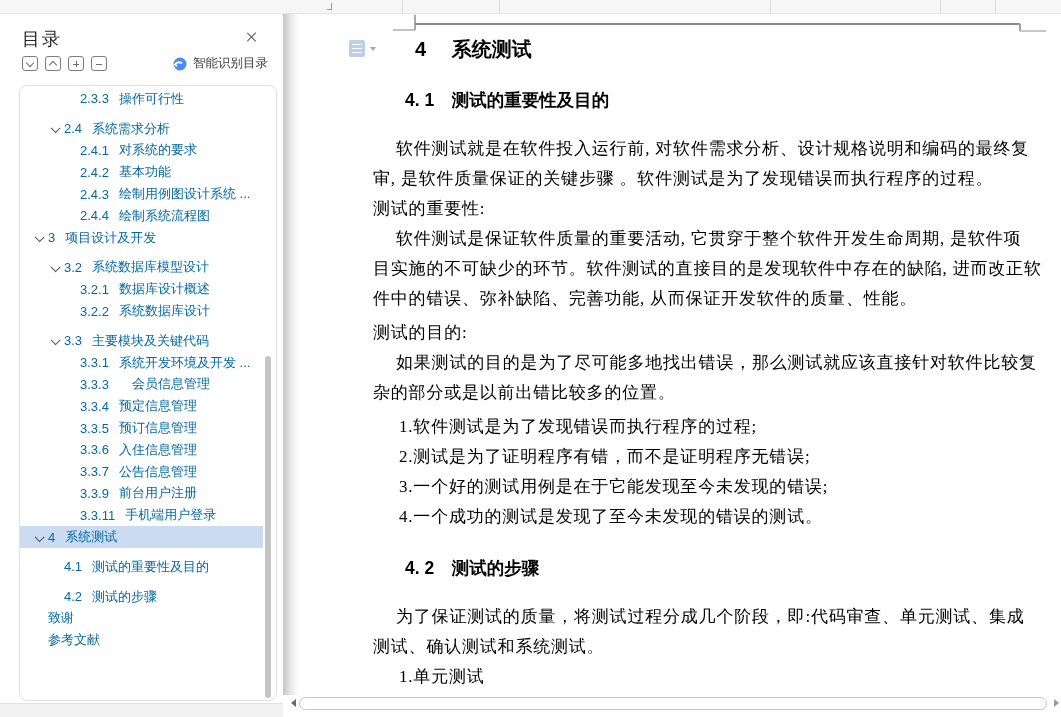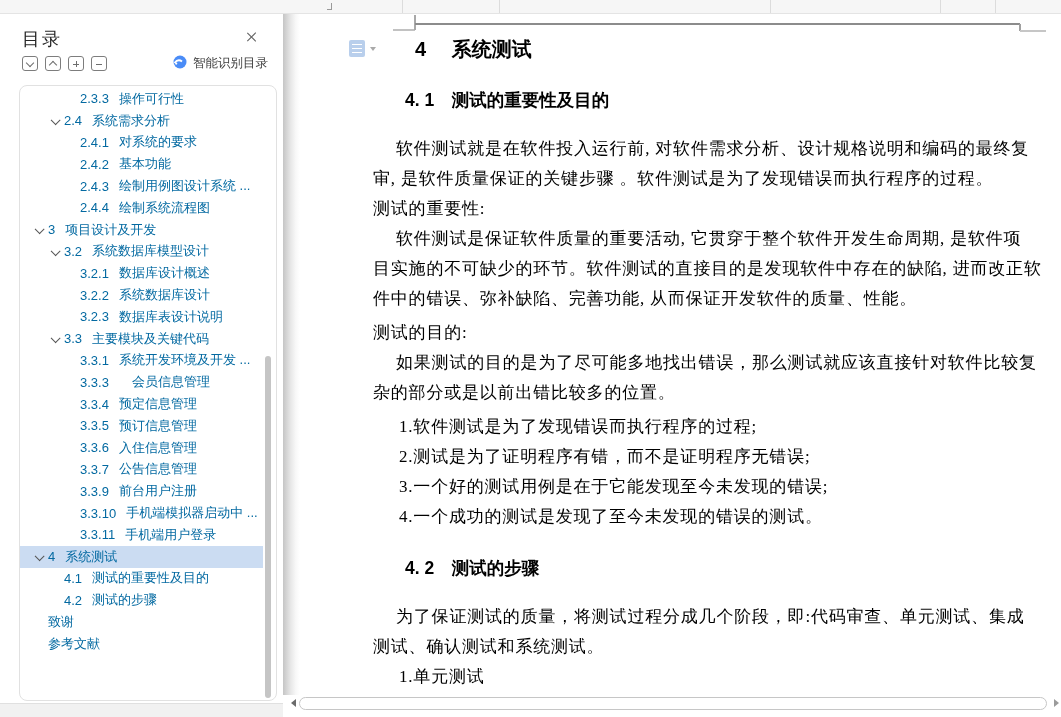--- a/index.html
+++ b/index.html
@@ -31,30 +31,30 @@
   .tb-btn .g { position:absolute; left:4px; top:4px; width:6px; height:6px; }
   .icon-chevron-down .g { border-left:1.3px solid #6e6e6e; border-bottom:1.3px solid #6e6e6e;
             transform:rotate(-45deg); top:2.5px; }
   .icon-chevron-up .g { border-left:1.3px solid #6e6e6e; border-top:1.3px solid #6e6e6e;
             transform:rotate(45deg); top:5px; }
   .icon-plus .g::before { content:""; position:absolute; left:0; top:2.6px; width:6px; height:1.3px; background:#6e6e6e; }
   .icon-plus .g::after  { content:""; position:absolute; left:2.6px; top:0; width:1.3px; height:6px; background:#6e6e6e; }
   .icon-minus .g::before{ content:""; position:absolute; left:0; top:2.6px; width:6px; height:1.3px; background:#6e6e6e; }
 
   .smart-group { position:absolute; right:15px; top:41px; height:17px; display:flex;
-                 gap:6px; cursor:pointer; }
+                 align-items:center; gap:6px; cursor:pointer; }
   .smart-label { font-size:12.5px; color:#3d3d3d; }
 
   .toc-box { position:absolute; left:19px; top:71px; width:258px; height:616px;
              border:1px solid #e1e1e1; border-radius:8px; background:#fff; overflow:hidden; }
   .toc-list { position:absolute; left:0; top:2px; width:100%; }
   .toc-row { display:flex; align-items:center; height:21.8px; font-size:13px; color:#0369a1;
              margin-right:13px; white-space:nowrap; cursor:pointer; }
   .toc-row.lvl1 { padding-left:13px; }
-  .toc-row.lvl2 { padding-left:29px; }
+  .toc-row.lvl2 { padding-left:29px;margin-top:8px; }
   .toc-row.lvl3 { padding-left:45px; }
   .toc-row.selected { background:#cbdcf2; }
   .chev { position:relative; flex:none; width:15px; height:21.8px; }
   .chev::before { content:""; position:absolute; left:3px; top:7.5px; width:5.5px; height:5.5px;
                   border-left:1.3px solid #555; border-bottom:1.3px solid #555; transform:rotate(-45deg); }
   .chev.hidden::before { display:none; }
   .toc-row .num { margin-right:10px; }
   .toc-scroll-thumb { position:absolute; right:5px; top:270px; width:6px; height:342px;
                       border-radius:3px; background:#c5c5c5; }
 
@@ -194,25 +194,20 @@
           <div class="toc-row lvl3">
             <span class="chev hidden"></span>
             <span class="num">3.2.1</span>
             <span class="lbl">数据库设计概述</span>
           </div>
           <div class="toc-row lvl3">
             <span class="chev hidden"></span>
             <span class="num">3.2.2</span>
             <span class="lbl">系统数据库设计</span>
           </div>
-          <div class="toc-row lvl3">
-            <span class="chev hidden"></span>
-            <span class="num">3.2.3</span>
-            <span class="lbl">数据库表设计说明</span>
-          </div>
           <div class="toc-row lvl2">
             <span class="chev"></span>
             <span class="num">3.3</span>
             <span class="lbl">主要模块及关键代码</span>
           </div>
           <div class="toc-row lvl3">
             <span class="chev hidden"></span>
             <span class="num">3.3.1</span>
             <span class="lbl">系统开发环境及开发 ...</span>
           </div>
@@ -238,25 +233,20 @@
           </div>
           <div class="toc-row lvl3">
             <span class="chev hidden"></span>
             <span class="num">3.3.7</span>
             <span class="lbl">公告信息管理</span>
           </div>
           <div class="toc-row lvl3">
             <span class="chev hidden"></span>
             <span class="num">3.3.9</span>
             <span class="lbl">前台用户注册</span>
-          </div>
-          <div class="toc-row lvl3">
-            <span class="chev hidden"></span>
-            <span class="num">3.3.10</span>
-            <span class="lbl">手机端模拟器启动中 ...</span>
           </div>
           <div class="toc-row lvl3">
             <span class="chev hidden"></span>
             <span class="num">3.3.11</span>
             <span class="lbl">手机端用户登录</span>
           </div>
           <div class="toc-row lvl1 selected">
             <span class="chev"></span>
             <span class="num">4</span>
             <span class="lbl">系统测试</span>

